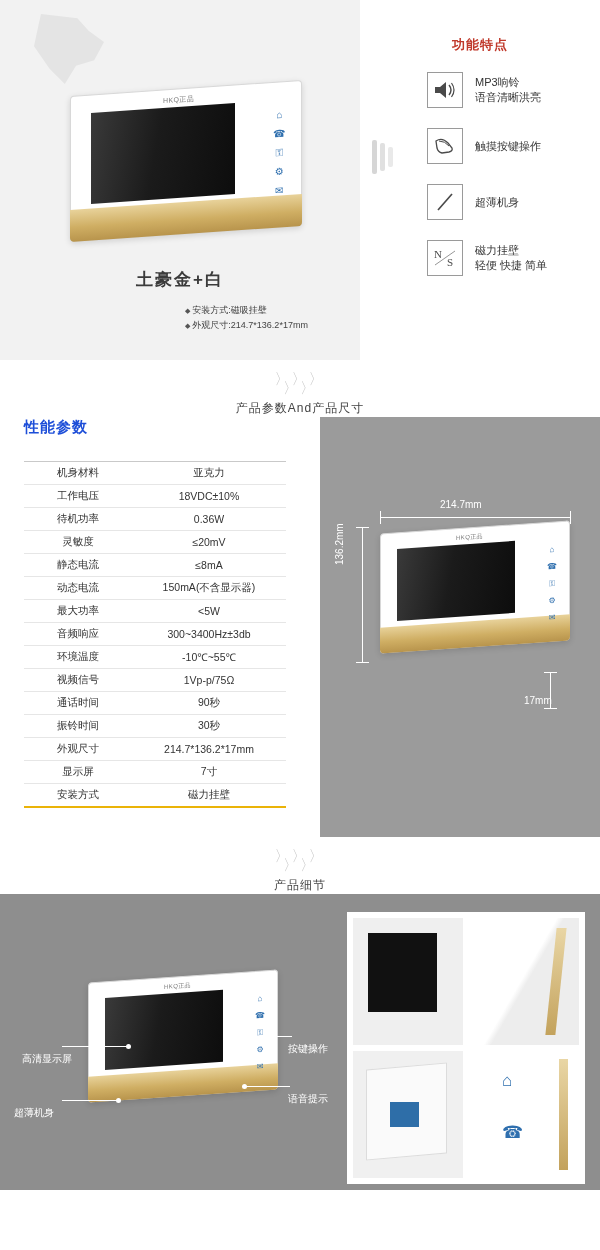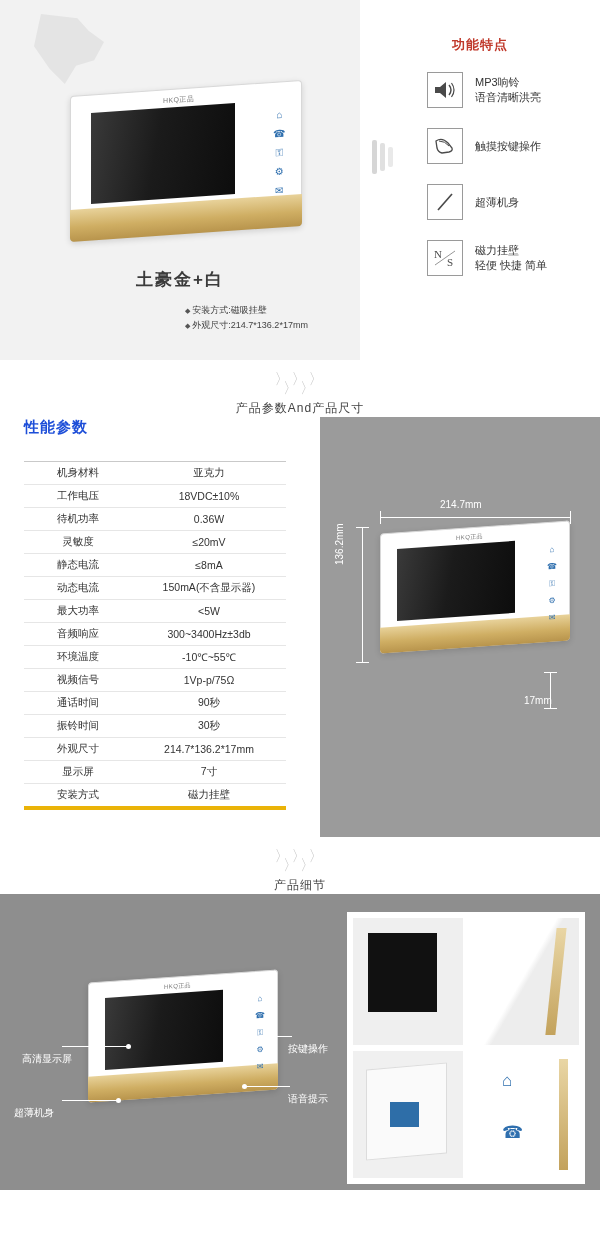--- a/index.html
+++ b/index.html
@@ -100,21 +100,21 @@
   
   .params-wrap { position:relative; width:600px; height:420px; }
   .params-left { position:absolute; left:0; top:0; width:320px; height:420px; background:#fff; }
   .params-right { position:absolute; left:320px; top:0; width:280px; height:420px; background:#9b9b9b; }
 
   .params-title { position:absolute; left:24px; top:1px; font-size:15px; color:#1d4ed8; font-weight:bold; letter-spacing:1px; }
   table.params { position:absolute; left:24px; top:44px; width:262px; border-collapse:collapse; }
   table.params td { font-size:10.5px; color:#333; padding:4px 0; border-bottom:1px solid #e6e6e6;text-align:center; }
   table.params td.k { width:108px; color:#333; }
   table.params tr:first-child td { border-top:1px solid #c9c9c9; }
-  table.params tr:last-child td { border-bottom:4px solid #eab308; }
+  table.params tr:last-child td { border-bottom:2px solid #eab308; }
 
   
   .dim-dev { position:absolute; left:60px; top:110px; width:190px; height:120px; }
   .dim-dev .screen { left:9%; top:15%; width:62%; height:60%; }
   .dim-dev .logo { left:40%; top:5%; font-size:6px; }
   .dim-dev .icons { right:7%; top:16%; }
   .dim-dev .icons span { font-size:8px; }
 
   .dim-label { position:absolute; font-size:10px; color:#ffffff; }
   .dim-line { position:absolute; background:#ffffff; }

